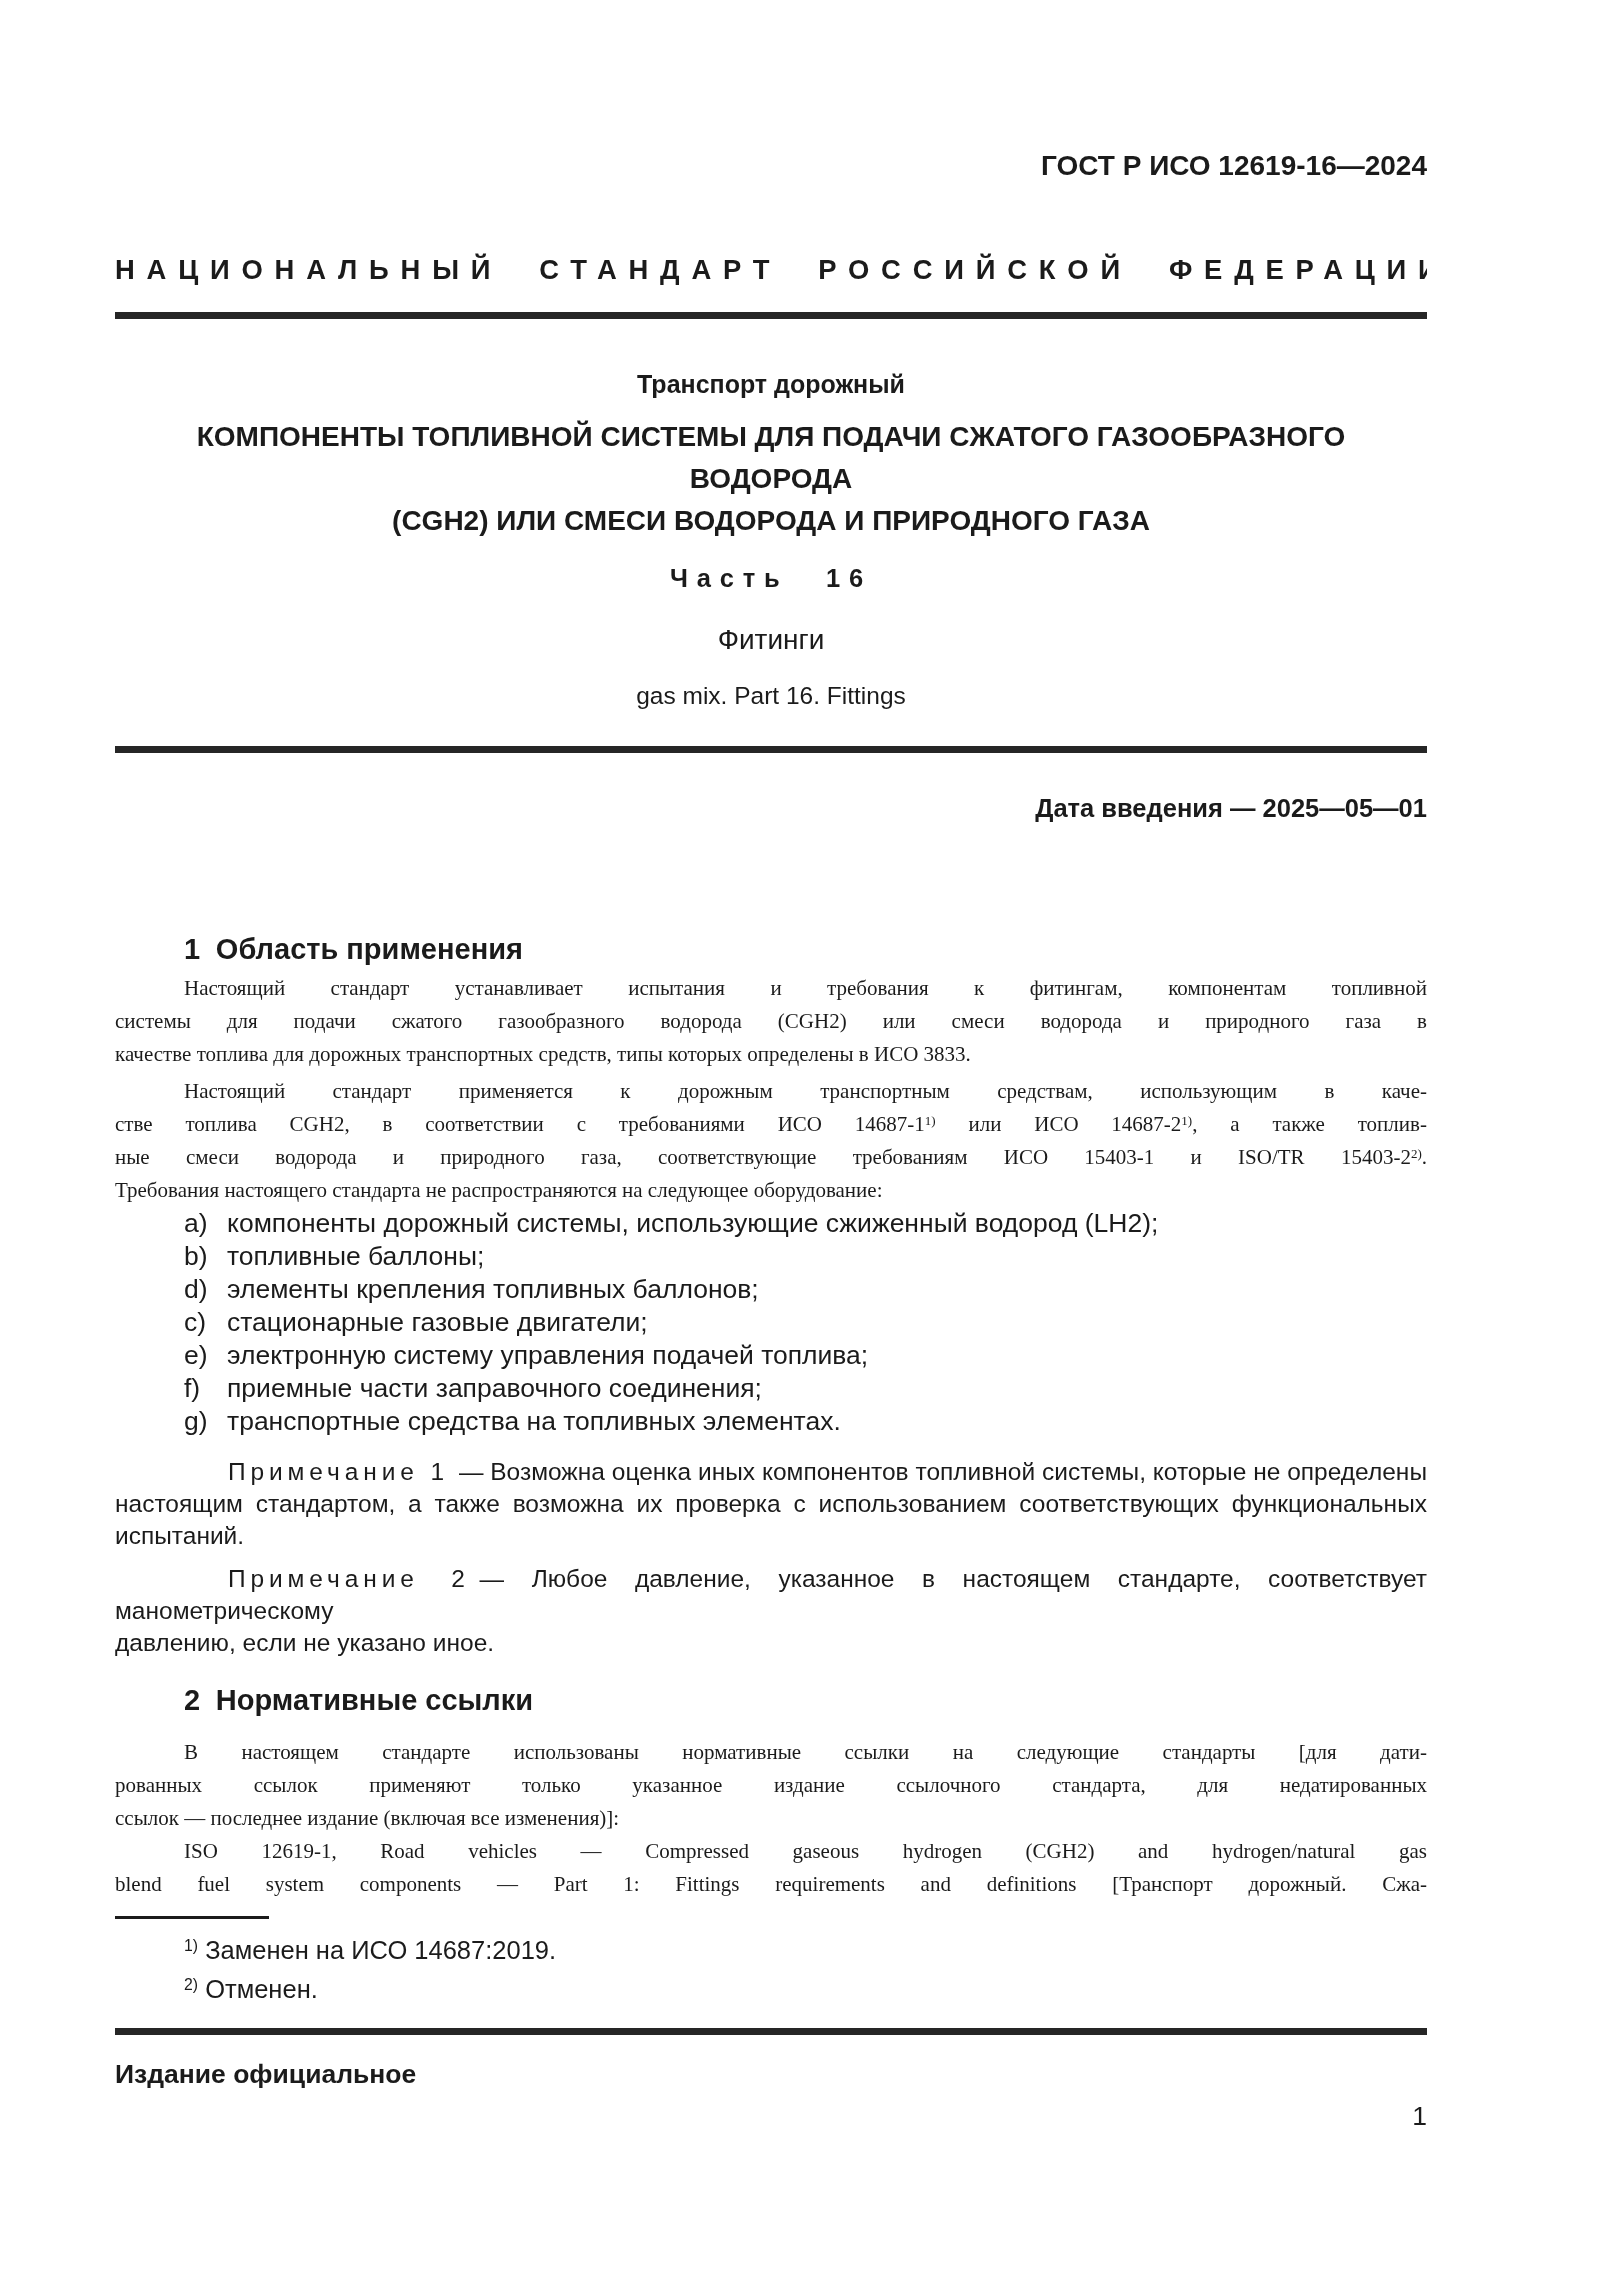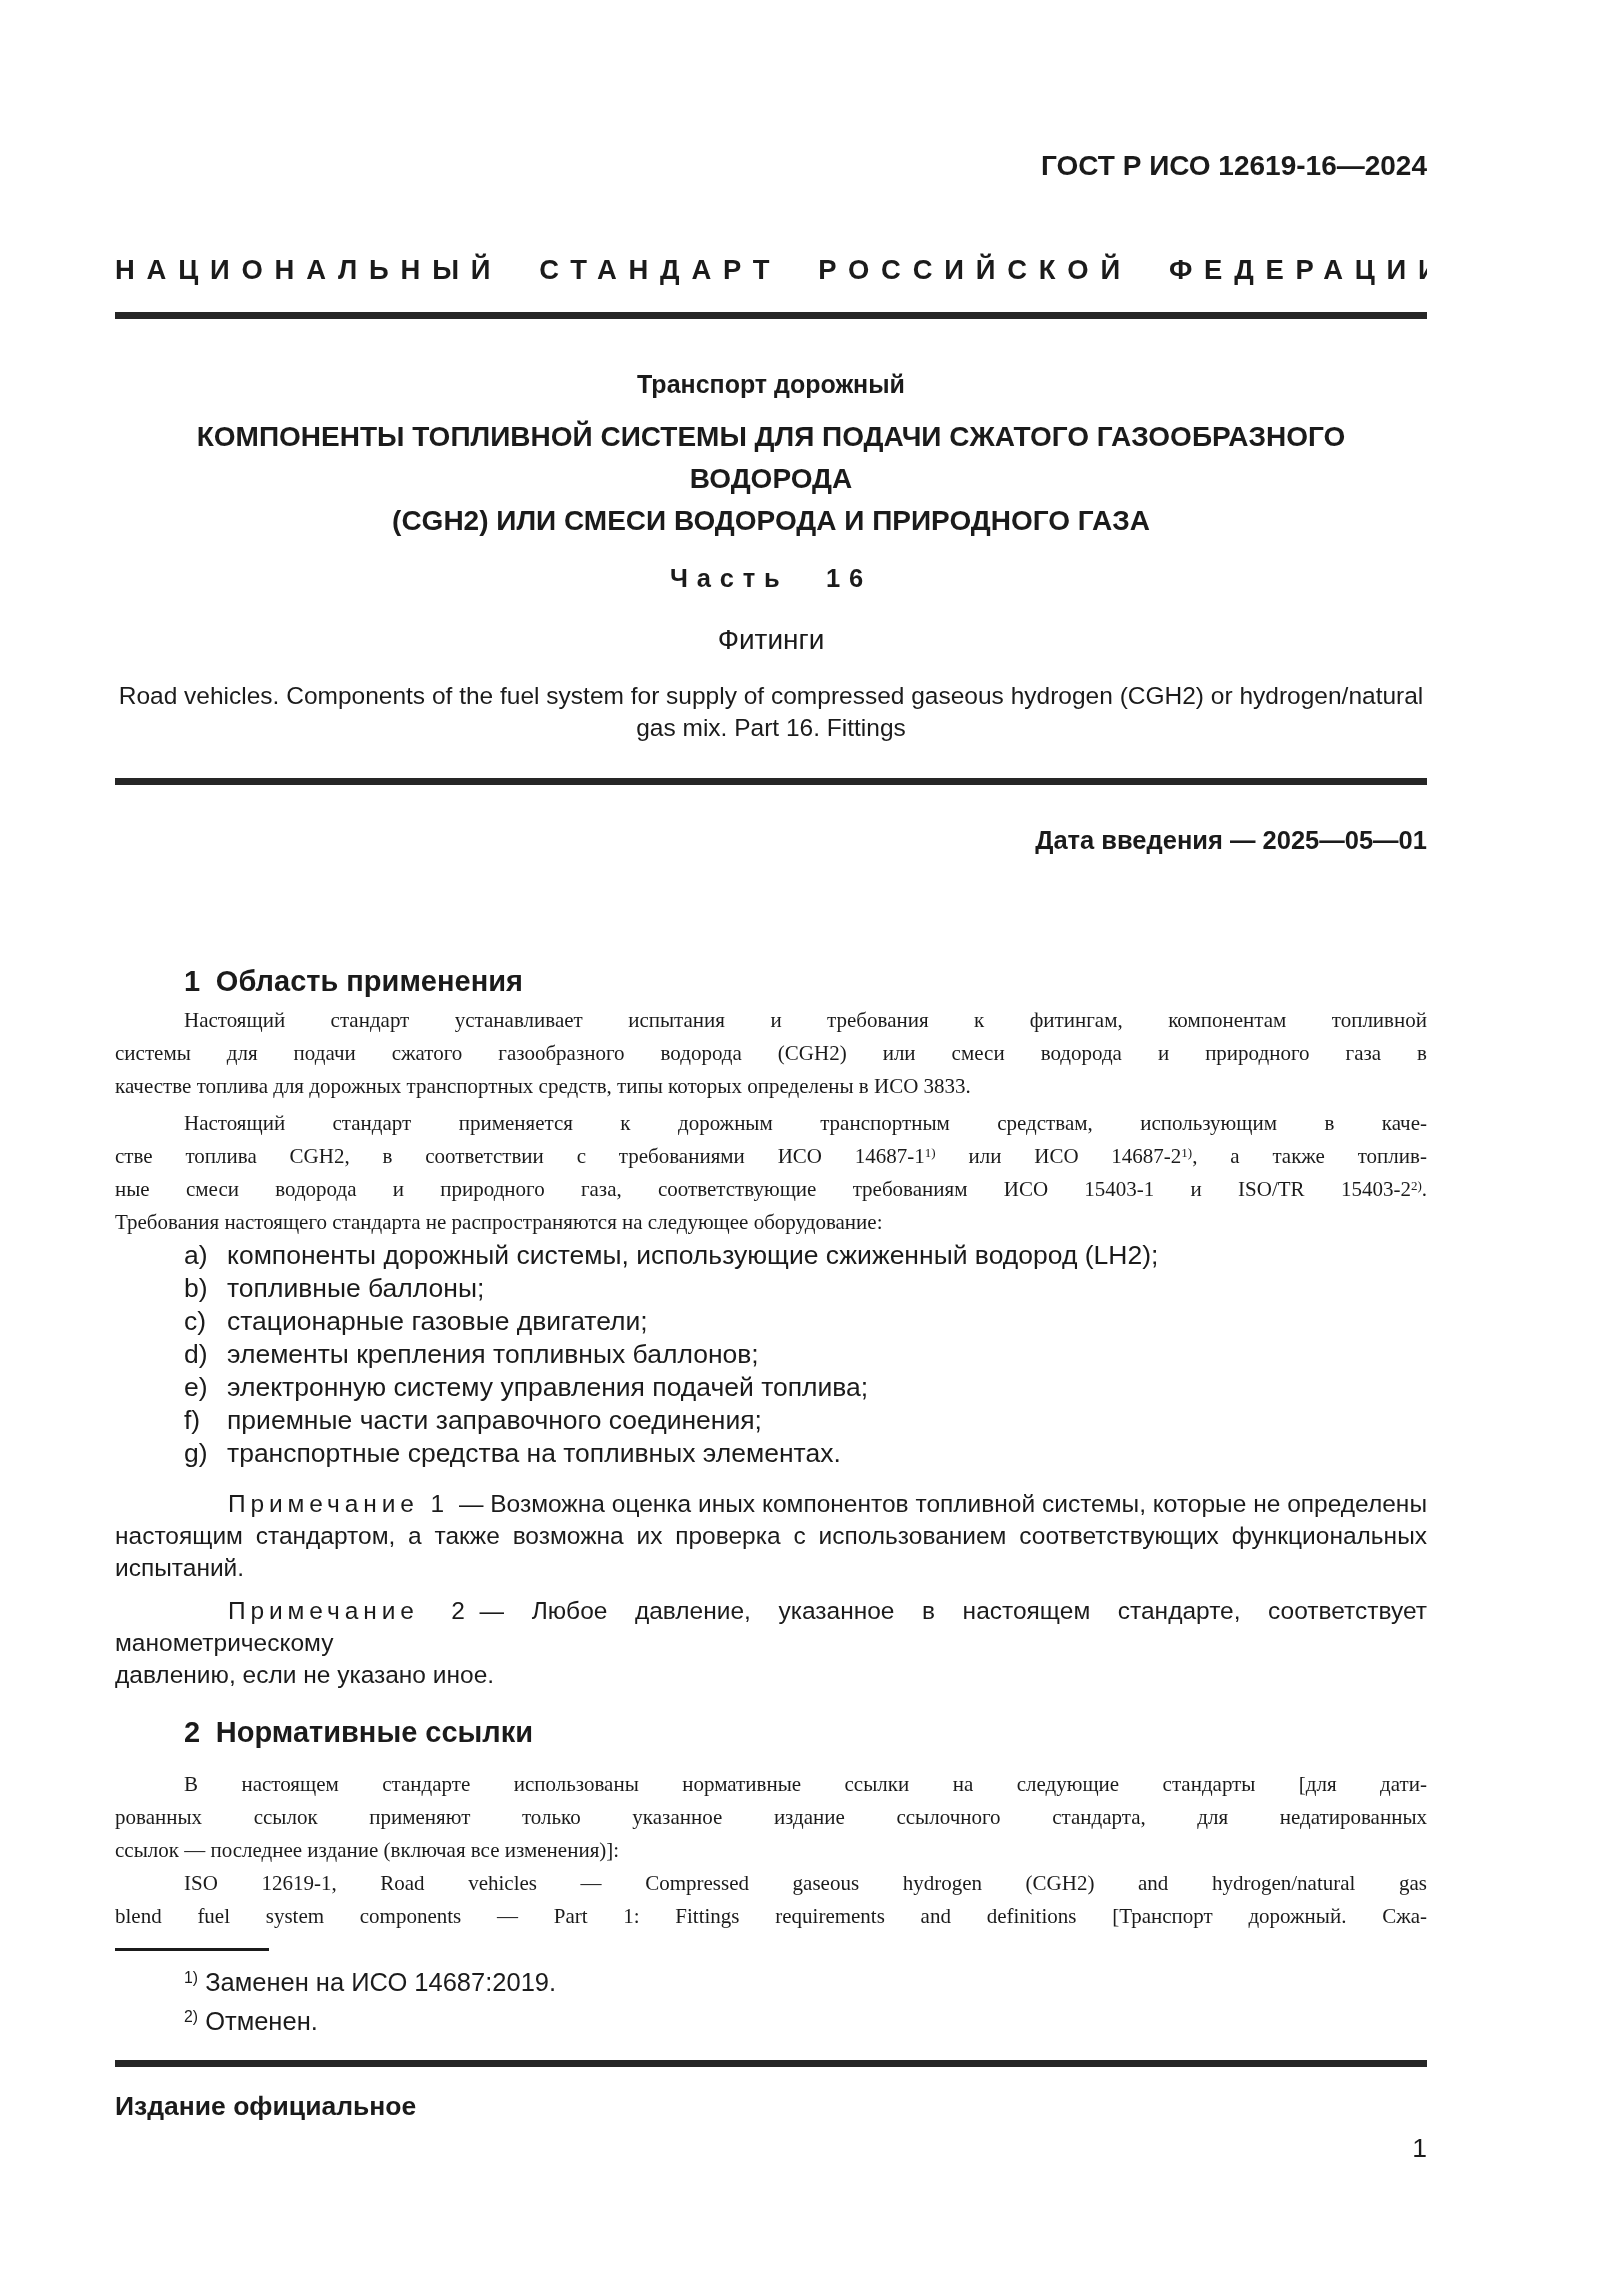--- a/index.html
+++ b/index.html
@@ -138,21 +138,20 @@
   <div class="doc-title">
     <div>КОМПОНЕНТЫ ТОПЛИВНОЙ СИСТЕМЫ ДЛЯ ПОДАЧИ СЖАТОГО ГАЗООБРАЗНОГО ВОДОРОДА</div>
     <div>(CGH2) ИЛИ СМЕСИ ВОДОРОДА И ПРИРОДНОГО ГАЗА</div>
   </div>
 
   <div class="part-label">Часть 16</div>
 
   <div class="part-title">Фитинги</div>
 
   <div class="title-en">
-    <div>Road vehicles. Components of the fuel system for supply of compressed gaseous hydrogen (CGH2) or hydrogen/natural</div>
     <div>gas mix. Part 16. Fittings</div>
   </div>
 
   <div class="rule rule-mid"></div>
 
   <div class="date">Дата введения — 2025—05—01</div>
 
   <div class="sect-heading h1-first">
     <span class="num">1</span><span>Область применения</span>
   </div>
@@ -170,22 +169,22 @@
     </div>
     <div class="body-line jl">
       <span>ные смеси водорода и природного газа, соответствующие требованиям ИСО 15403-1 и ISO/TR 15403-2</span><sup class="fn">2)</sup><span>.</span>
     </div>
     <div class="body-line">Требования настоящего стандарта не распространяются на следующее оборудование:</div>
   </div>
 
   <div>
     <div class="list-item"><span class="lbl">a)</span><span>компоненты дорожный системы, использующие сжиженный водород (LH2);</span></div>
     <div class="list-item"><span class="lbl">b)</span><span>топливные баллоны;</span></div>
+    <div class="list-item"><span class="lbl">d)</span><span>элементы крепления топливных баллонов;</span></div>
     <div class="list-item"><span class="lbl">c)</span><span>стационарные газовые двигатели;</span></div>
-    <div class="list-item"><span class="lbl">d)</span><span>элементы крепления топливных баллонов;</span></div>
     <div class="list-item"><span class="lbl">e)</span><span>электронную систему управления подачей топлива;</span></div>
     <div class="list-item"><span class="lbl">f)</span><span>приемные части заправочного соединения;</span></div>
     <div class="list-item"><span class="lbl">g)</span><span>транспортные средства на топливных элементах.</span></div>
   </div>
 
   <div class="note note-1">
     <div class="jl ind-line">
       <span class="note-label">Примечание 1</span><span>— Возможна оценка иных компонентов топливной системы, которые не определены</span>
     </div>
     <div class="jl">настоящим стандартом, а также возможна их проверка с использованием соответствующих функциональных</div>

